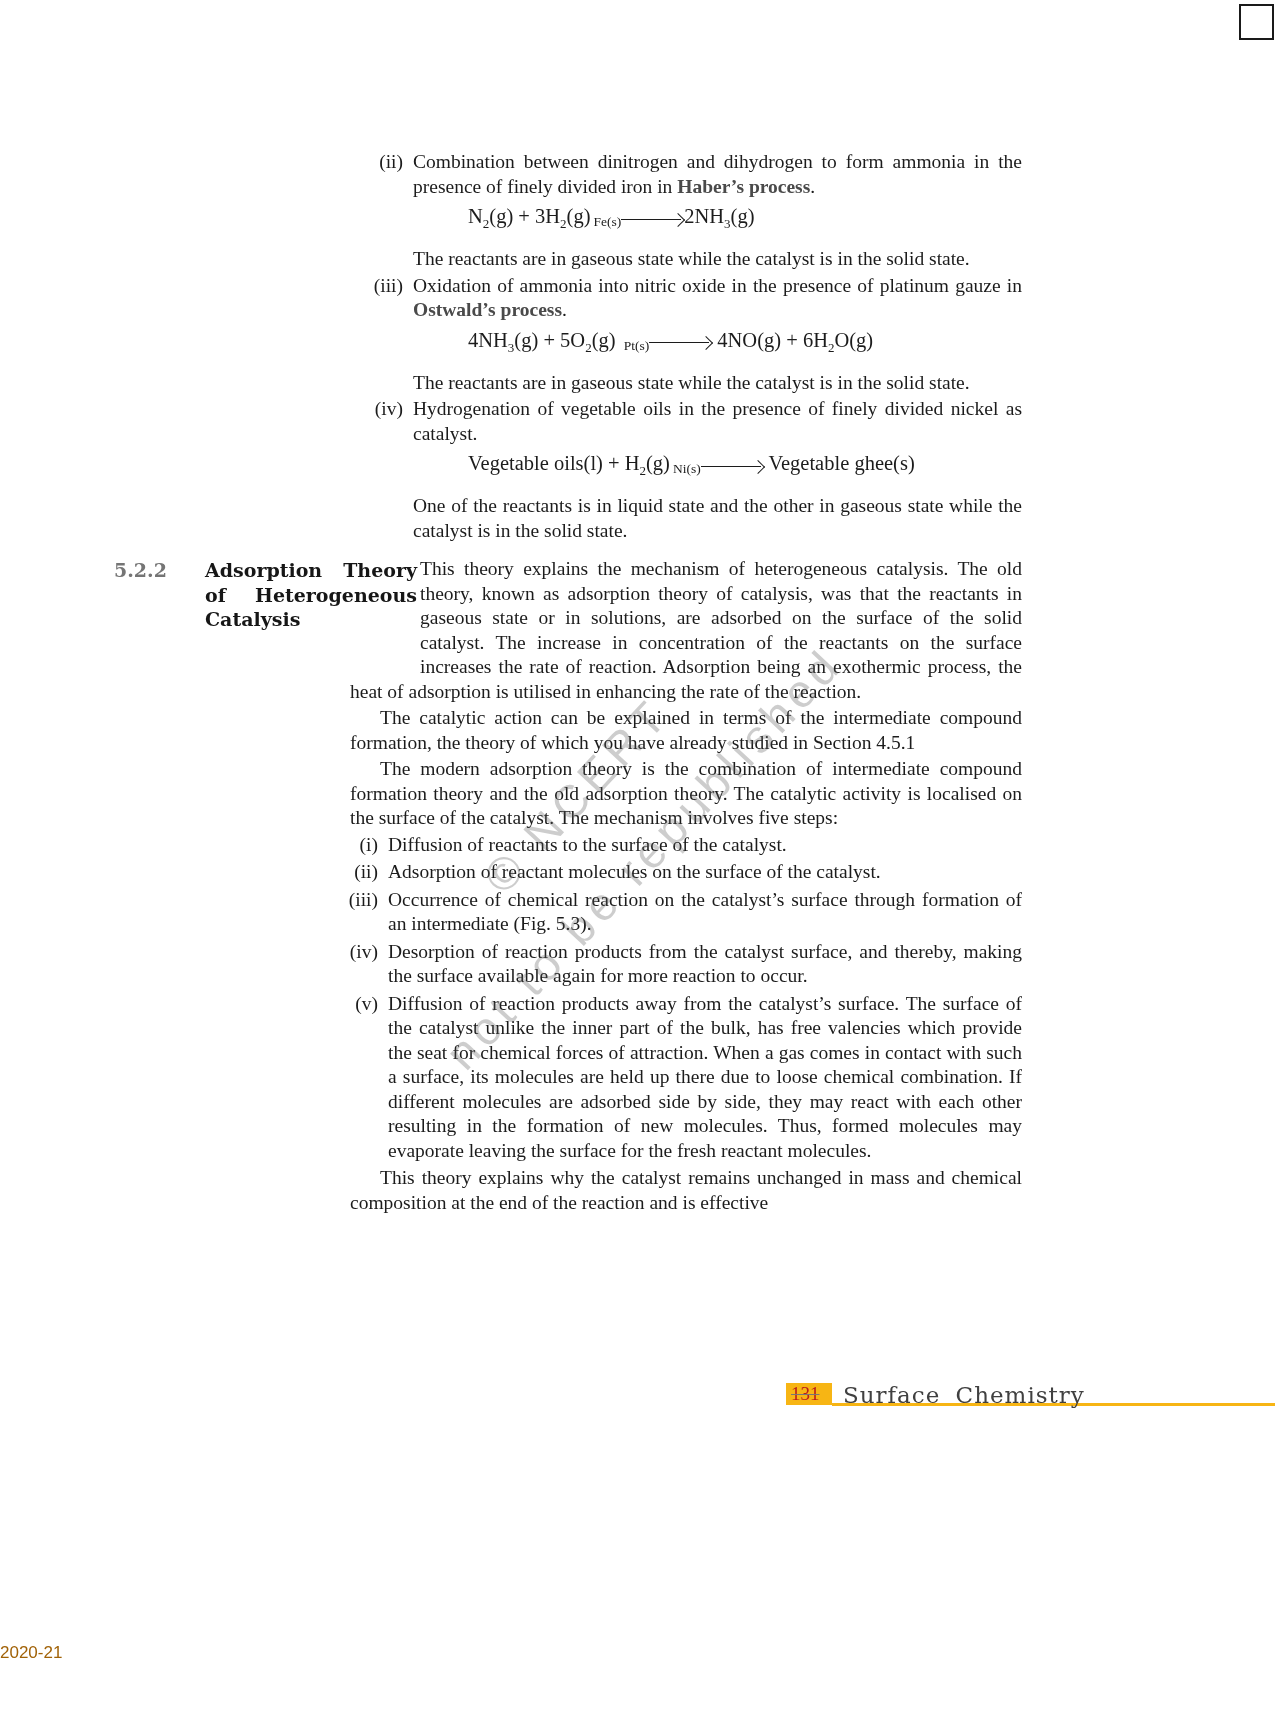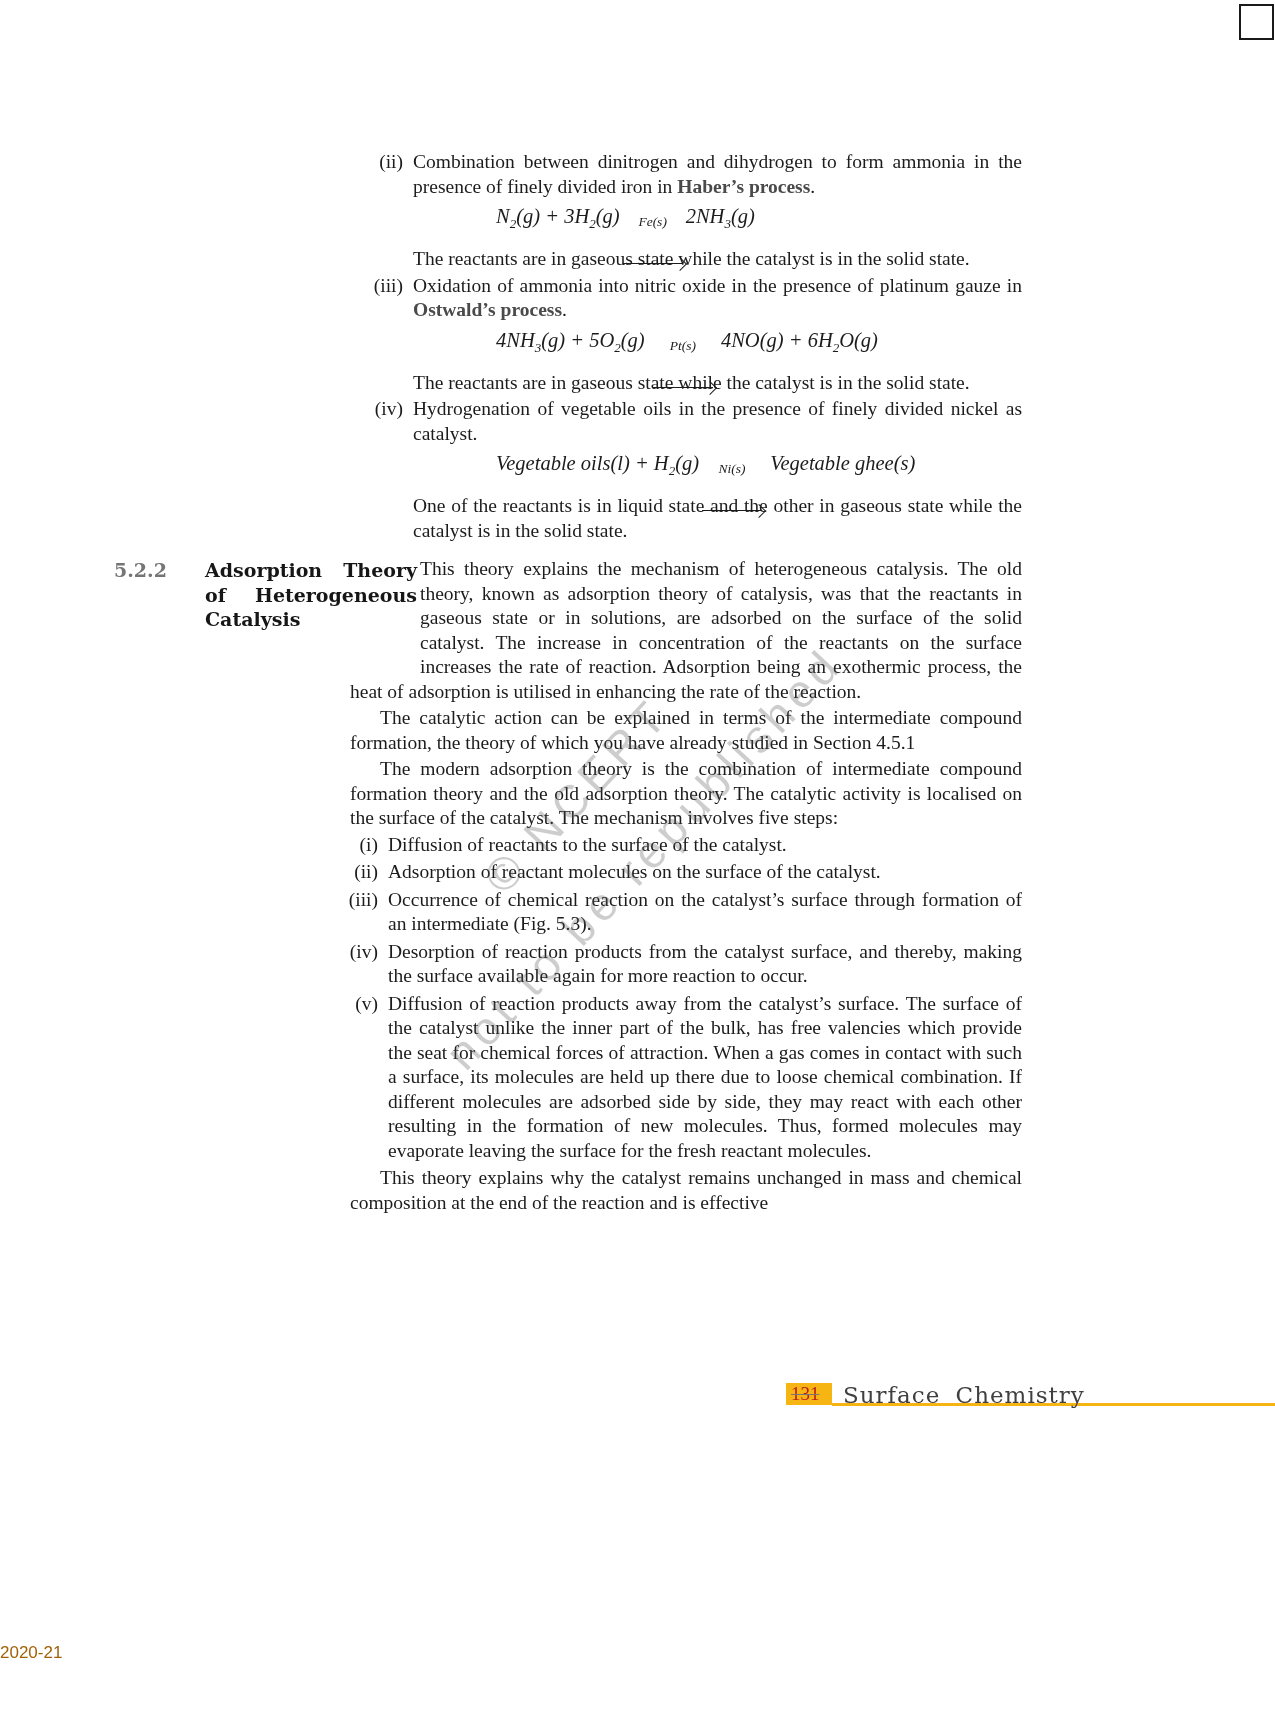--- a/index.html
+++ b/index.html
@@ -33,28 +33,27 @@
   .content{position:relative;padding-top:150px;z-index:1;}
   p{margin:0;}
   
   .top-list{margin-left:355px;width:667px;}
   .tl-item{display:grid;grid-template-columns:48px 1fr;column-gap:10px;align-items:start;}
   .tl-marker{text-align:right;}
   .tl-lead{text-align:justify;}
   .tl-note{text-align:justify;margin-bottom:2px;}
   
   .equation{
-    margin:2px 0 4px 83px;
+    margin:2px 0 4px 55px;
     font-size:20.5px;line-height:26px;
     padding-top:2px;height:40px;
     white-space:nowrap;
-    font-style:italic;
   }
   .equation sub{font-size:13px;line-height:0;}
-  .rxn-arrow{display:inline-flex;flex-direction:column;align-items:center;margin:0 3px;vertical-align:-3px;gap:33px;}
+  .rxn-arrow{display:inline-flex;flex-direction:row;align-items:center;margin:0 3px;vertical-align:-3px;}
   .rxn-cond{font-size:13.5px;line-height:13px;margin-bottom:2px;}
   .rxn-shaft{width:60px;height:0;border-bottom:1.7px solid #1c1c1c;position:relative;margin-bottom:7px;}
   .rxn-shaft::after{
     content:"";position:absolute;right:-2px;top:-3.9px;width:9px;height:9px;
     border-top:1.7px solid #1c1c1c;border-right:1.7px solid #1c1c1c;
     transform:rotate(45deg);
   }
   b{color:#4a4a4a;margin-top:20px;}
   
   .section{position:relative;margin-left:350px;width:672px;margin-top:12px;}

